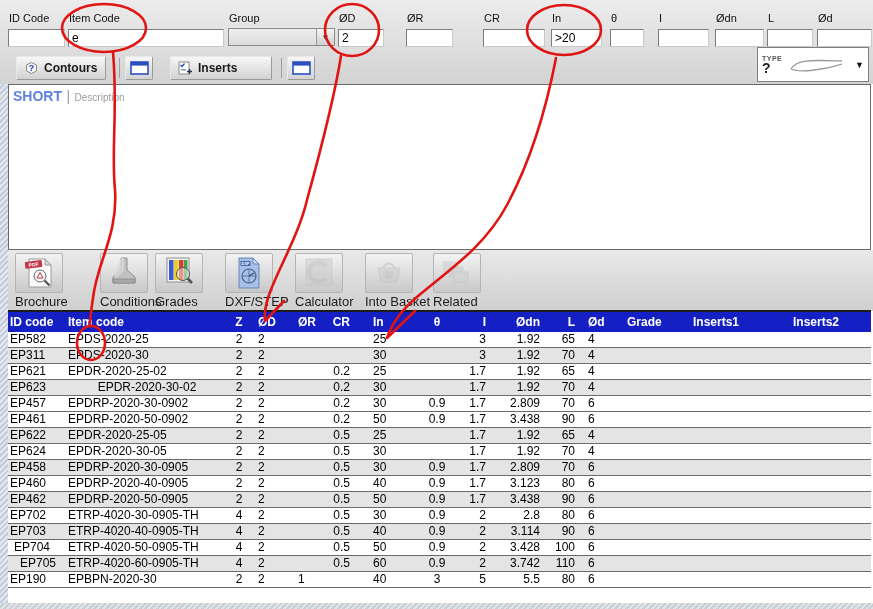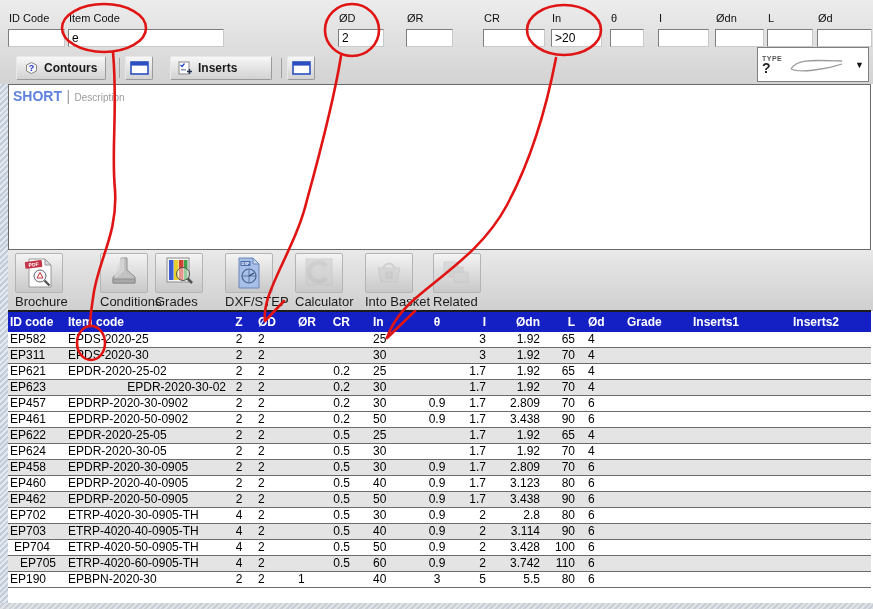--- a/index.html
+++ b/index.html
@@ -84,20 +84,26 @@
 
 <div class="top-panel">
 
   <div class="field f-id">
     <span class="flabel">ID Code</span>
     <input value="" style="">
   </div>
   <div class="field f-item">
     <span class="flabel">Item Code</span>
     <input value="e" style="">
+  </div>
+  <div class="field f-group">
+    <span class="flabel">Group</span>
+    <div class="combo">
+      <span class="arrowbtn">▼</span>
+    </div>
   </div>
   <div class="field f-od">
     <span class="flabel">ØD</span>
     <input value="2" style="">
   </div>
   <div class="field f-or">
     <span class="flabel">ØR</span>
     <input value="" style="">
   </div>
   <div class="field f-cr">
@@ -341,21 +347,21 @@
           <td style="text-align: right; padding-right: 2px;">1.7</td>
           <td style="text-align: right; padding-right: 2px;">1.92</td>
           <td style="text-align: right; padding-right: 2px;">65</td>
           <td style="text-align: left; padding-left: 11px;">4</td>
           <td style="text-align: left; padding-left: 15px;"></td>
           <td style="text-align: left; padding-left: 3px;"></td>
           <td style="text-align: left; padding-left: 3px;"></td>
         </tr>
         <tr class="even">
           <td style="text-align: left; padding-left: 2px;">EP623</td>
-          <td style="text-align: right; padding-left: 2px;">EPDR-2020-30-02</td>
+          <td style="text-align: center; padding-left: 2px;">EPDR-2020-30-02</td>
           <td style="text-align: center;">2</td>
           <td style="text-align: left; padding-left: 6px;">2</td>
           <td style="text-align: left; padding-left: 8px;"></td>
           <td style="text-align: right; padding-right: 2px;">0.2</td>
           <td style="text-align: left; padding-left: 21px;">30</td>
           <td style="text-align: center;"></td>
           <td style="text-align: right; padding-right: 2px;">1.7</td>
           <td style="text-align: right; padding-right: 2px;">1.92</td>
           <td style="text-align: right; padding-right: 2px;">70</td>
           <td style="text-align: left; padding-left: 11px;">4</td>

